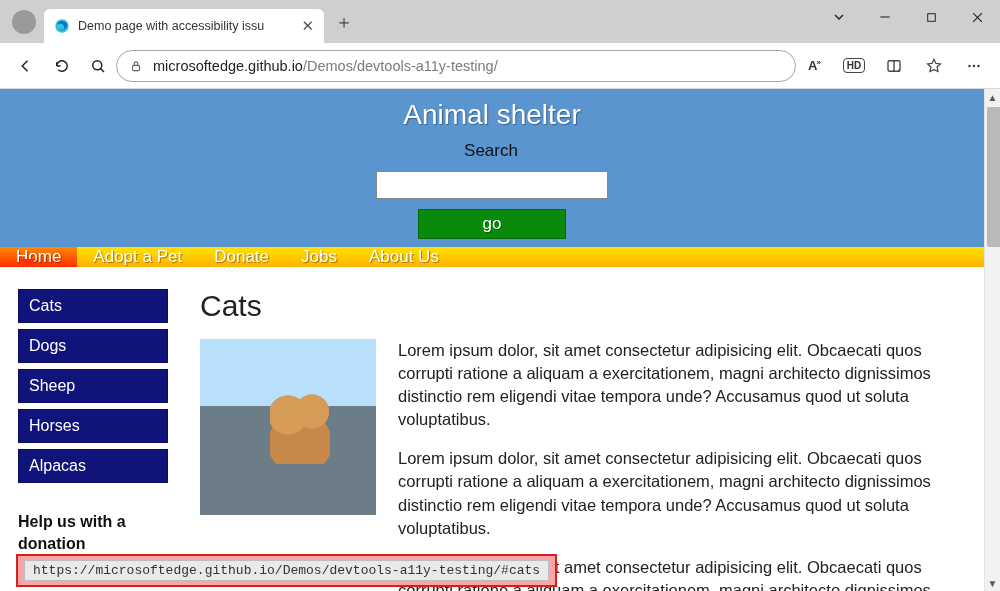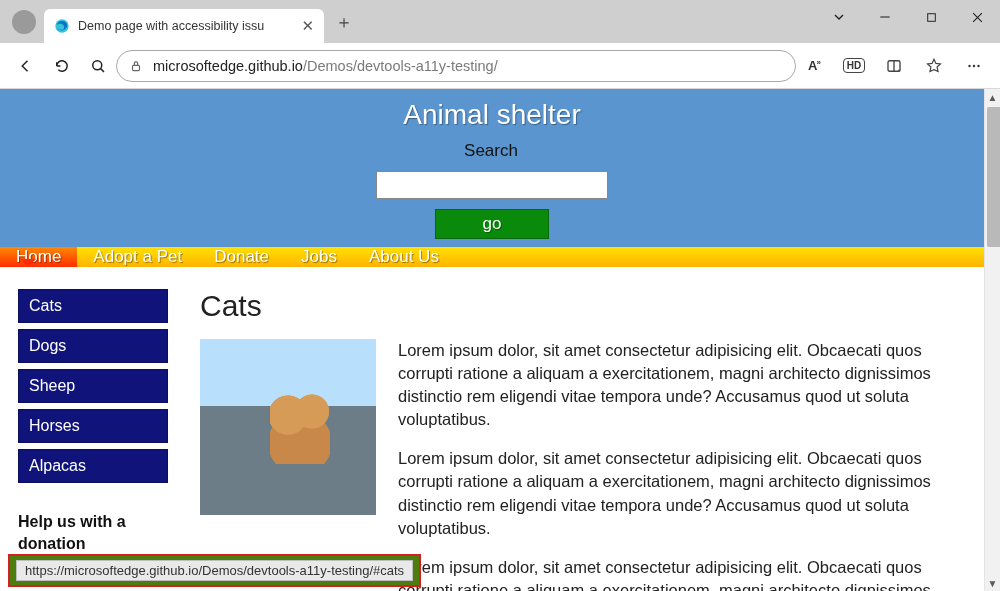--- a/index.html
+++ b/index.html
@@ -126,21 +126,21 @@
   font-size: 28px;
   font-weight: 400;
   text-shadow: 1px 1px 1px rgba(0,0,0,.35);
 }
 .search-label { color: #111; font-size: 17px; margin-right: 2px; }
 .search-input {
   width: 232px; height: 28px;
   border: 1px solid #888; background: #fff;
 }
 .go-btn {
-  width: 114px; height: 30px;
+  width: 148px; height: 30px;
   background: #0a8a0a;
   color: #fff; font-size: 17px;
   display:flex; align-items:center; justify-content:center;
   border:1px solid #066806;
   text-shadow: 1px 1px 1px rgba(0,0,0,.35);
 }
 
 .nav {
   height: 20px;
   background: linear-gradient(#ffe100, #ffb300);
@@ -185,24 +185,25 @@
   width:60px; height:70px;
   background:
     radial-gradient(circle at 30% 30%, #d69b57 0 30%, transparent 31%),
     radial-gradient(circle at 70% 25%, #d69b57 0 25%, transparent 26%),
     radial-gradient(circle at 50% 70%, #c7884a 0 55%, transparent 56%);
 }
 .paras p { font-size:16.5px; color:#222; margin-bottom:16px; line-height:1.4; }
 
 
 .status-link {
-  position:absolute; left:8px; bottom:4px;
+  position:absolute; left:16px; bottom:4px;
   border: 2.5px solid #d42020;
-  background: #4d7c0f;
+  background: #fca5a5;
   padding: 4px 6px;
+  font-family: Liberation Mono, monospace;
 }
 .status-inner {
   background:#e9e9e9;
   border:1px solid #bdbdbd;
   padding:2px 8px;
   font-size:13px; color:#333;
 }
 </style>
 </head>
 <body>

